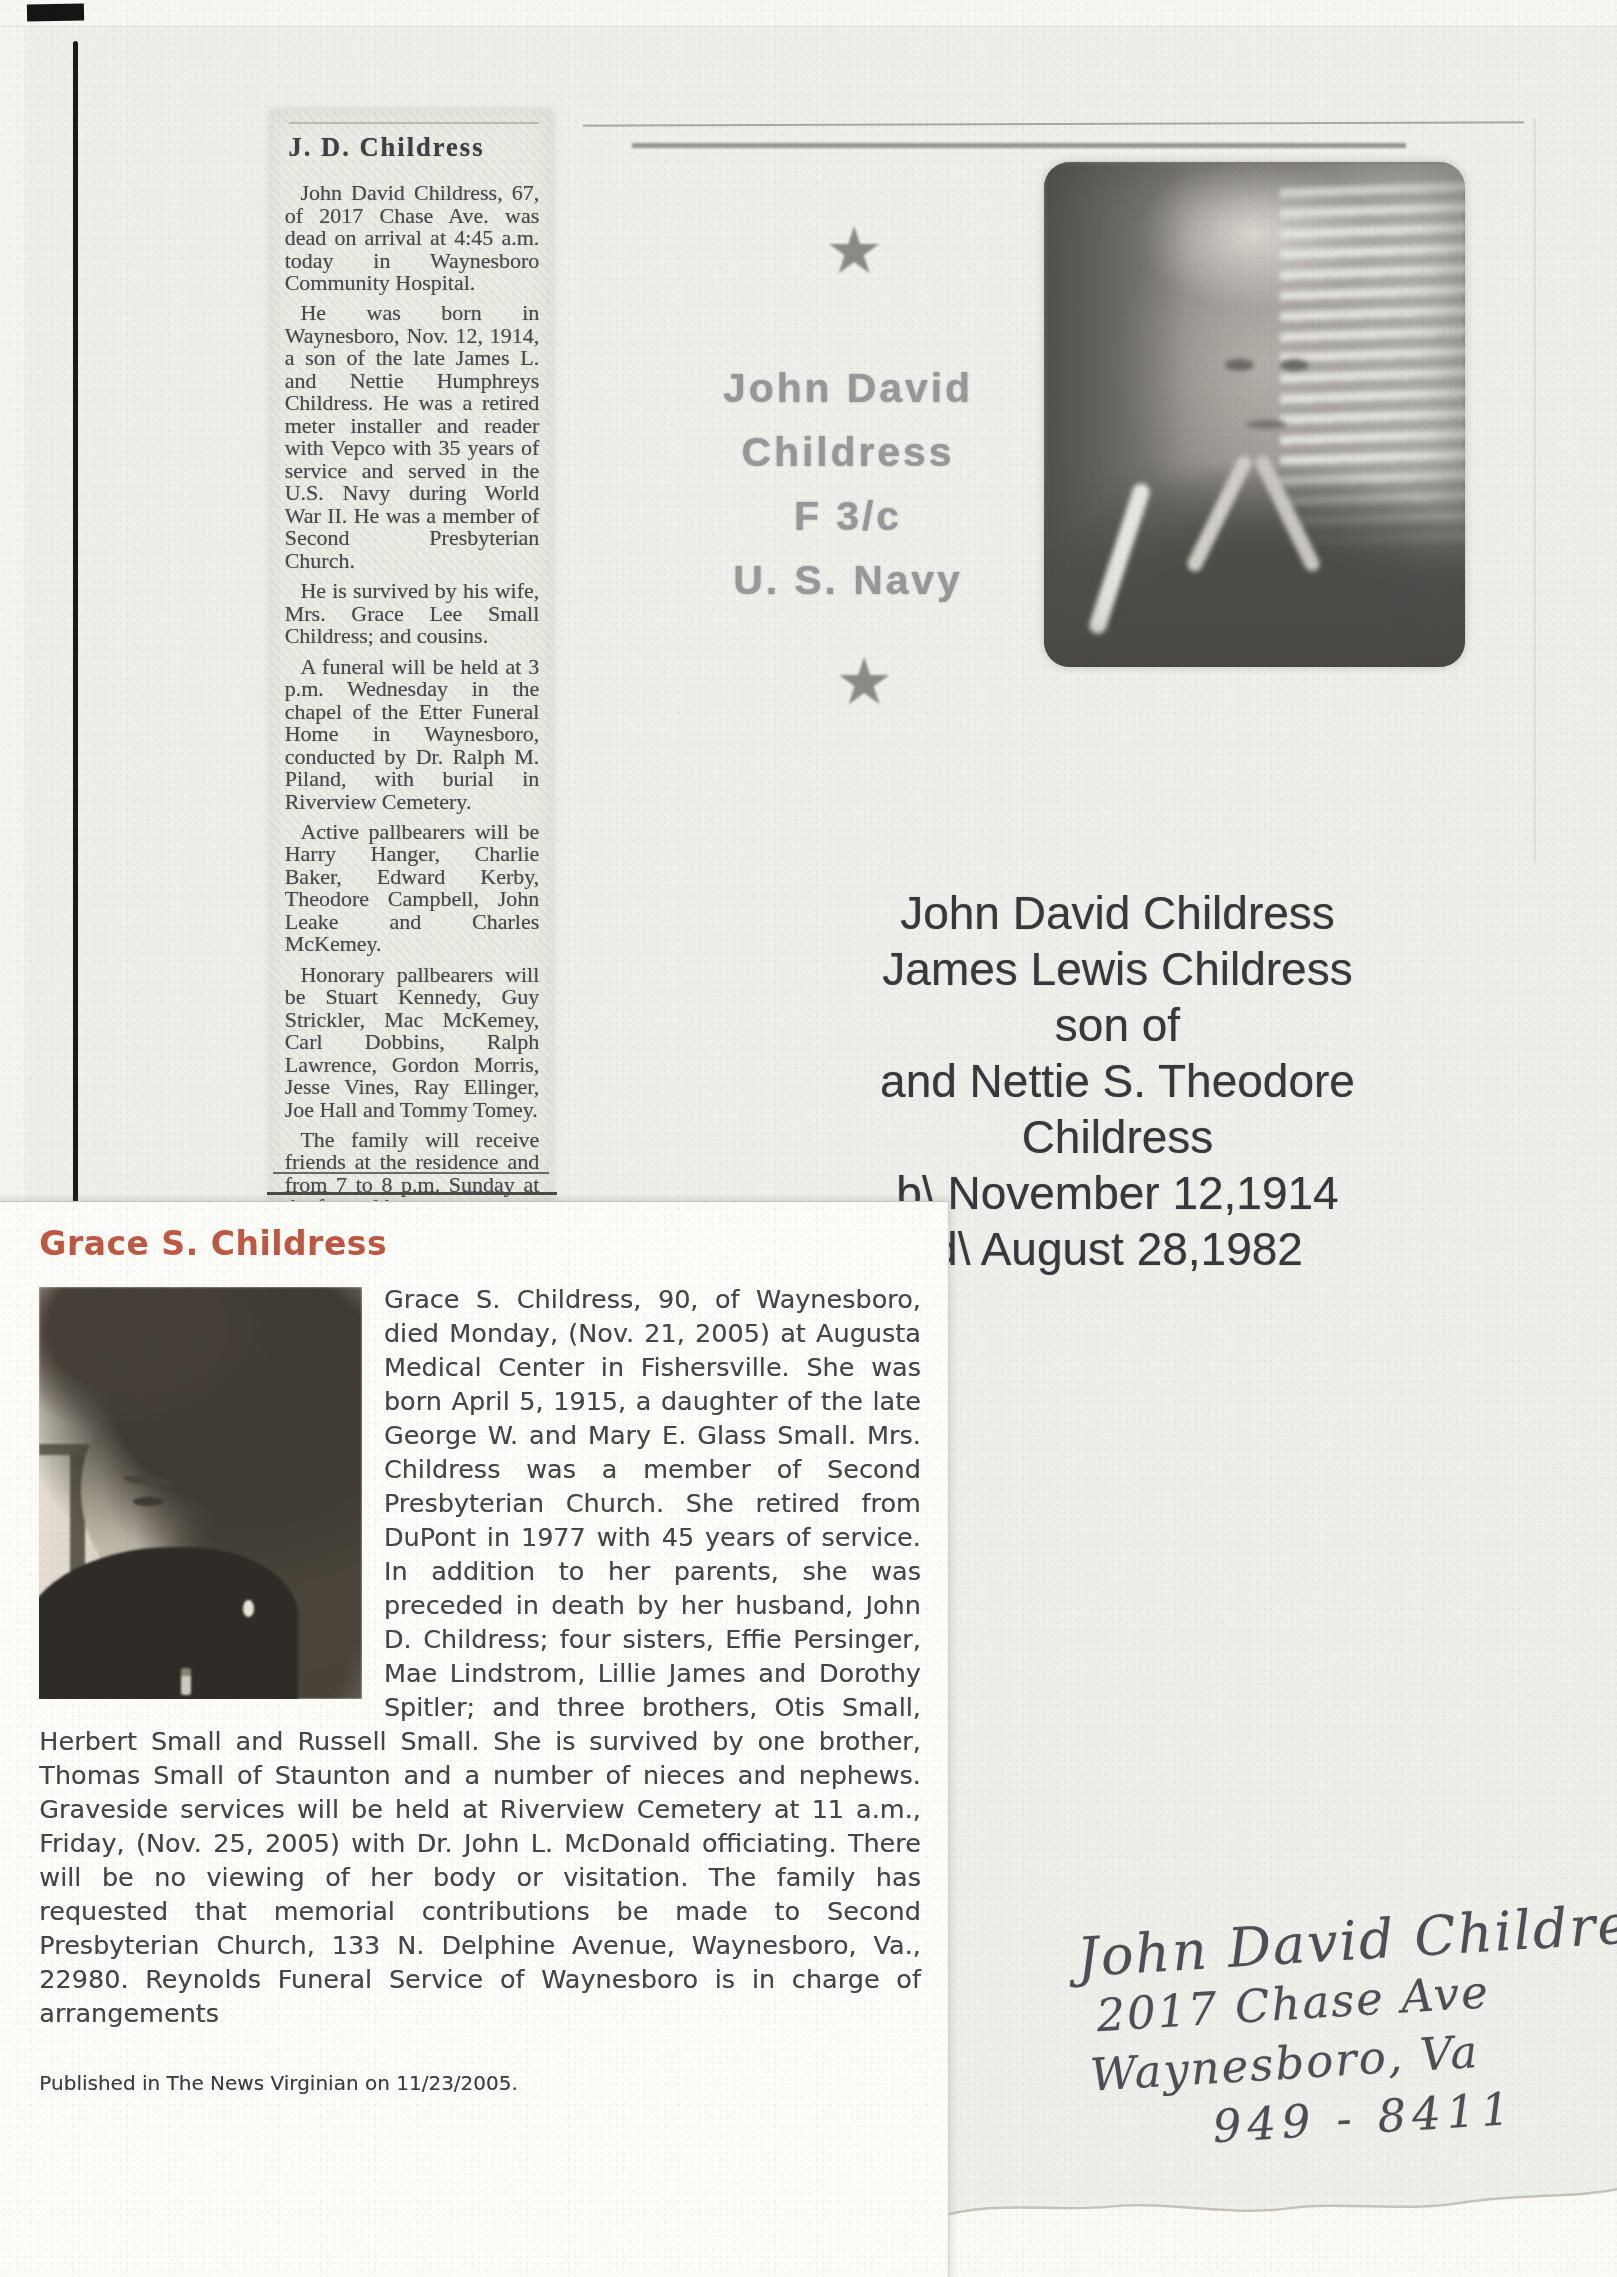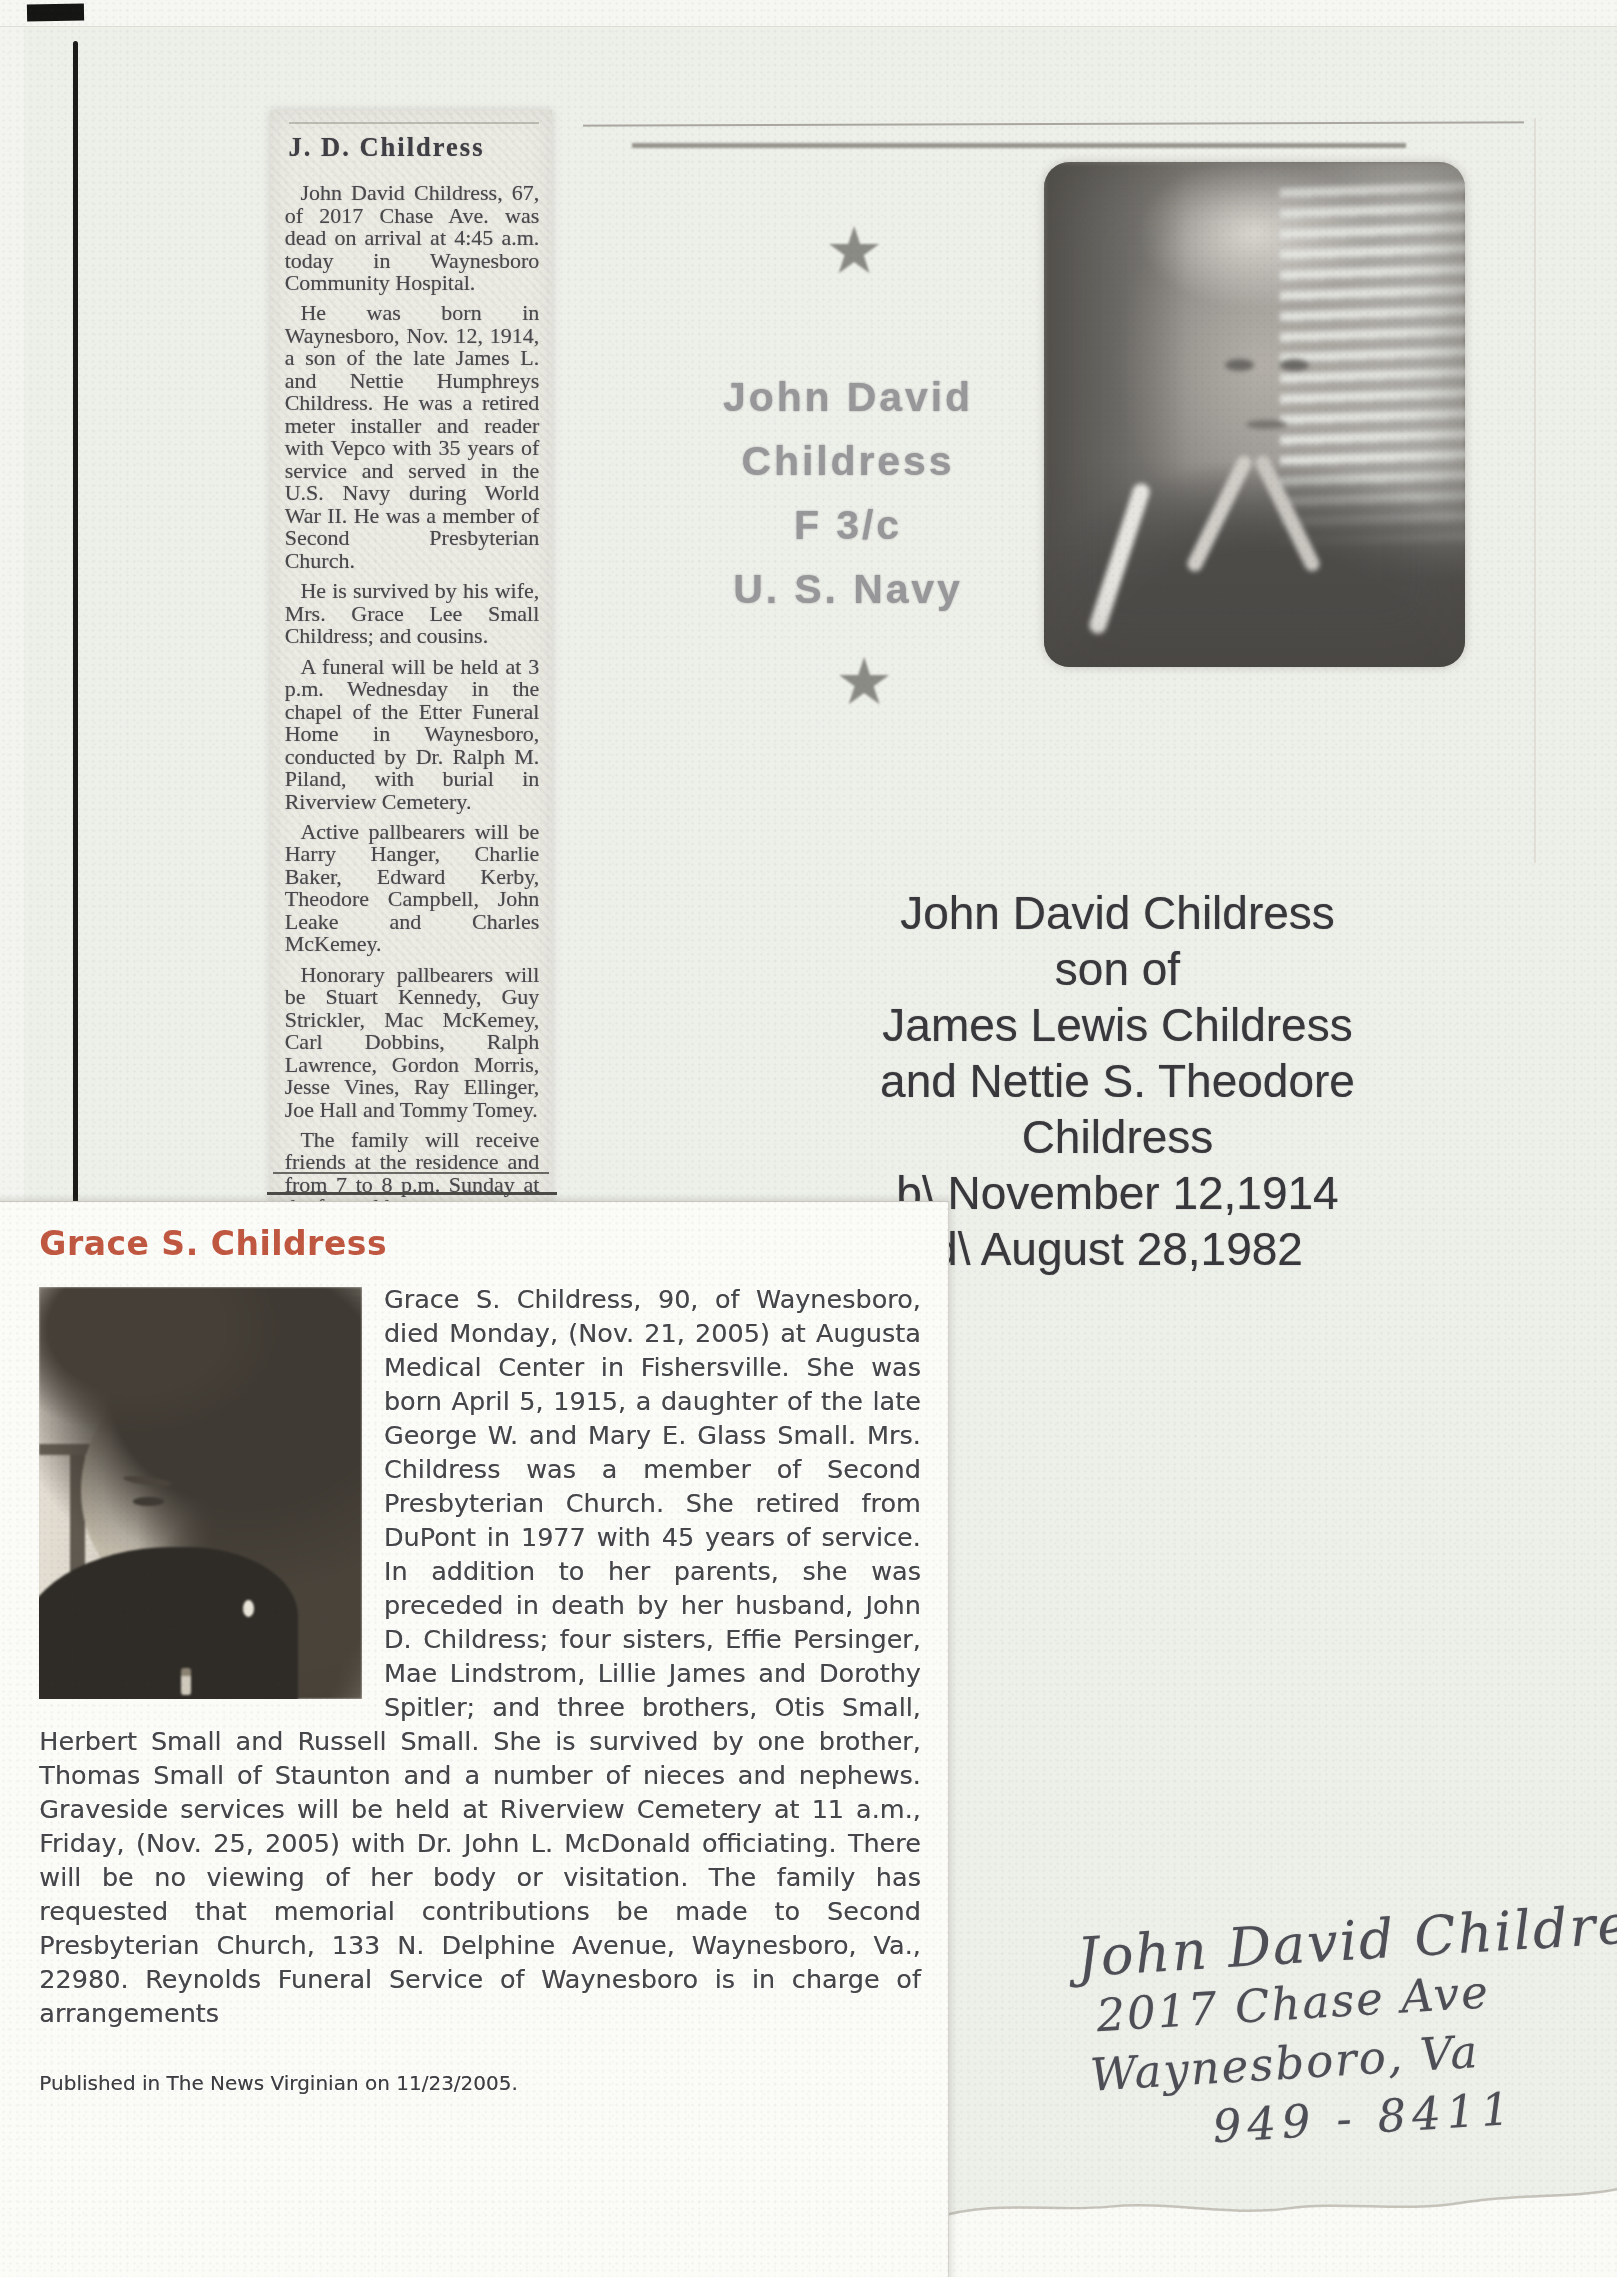--- a/index.html
+++ b/index.html
@@ -47,21 +47,21 @@
   
   .sheet-line-thin{position:absolute; left:583px; top:123px; width:941px; height:2px; background:#a8a69e; filter:blur(0.6px); z-index:3; transform:rotate(-.2deg);}
   .sheet-line-thick{position:absolute; left:632px; top:143px; width:774px; height:4.9px; background:#97958d; filter:blur(1px); z-index:3;}
   .sheet-right-edge{position:absolute; left:1534px; top:118px; width:2px; height:745px; background:#e0ded6; z-index:3;}
 
   .star{position:absolute; z-index:4; color:#8b8b85; filter:blur(1px); font-size:65px; line-height:1;}
   .star-top{left:825px; top:218px;}
   .star-bottom{left:835px; top:649px;}
 
   .navy-caption{
-    position:absolute; left:647px; top:365px; width:402px; z-index:4; text-align:center;
+    position:absolute; left:647px; top:356px; width:402px; z-index:4; text-align:center;
     color:#98989b; font-weight:700; font-size:41px; line-height:64px; letter-spacing:2.9px;
     text-shadow:0 0 2px rgba(150,150,150,.9);
   }
   .navy-photo{
     position:absolute; left:1044px; top:162px; width:421px; height:505px; z-index:3;
     border-radius:25.5px; overflow:hidden; background:#8f8b82;
     box-shadow:0 0 9.8px rgba(120,118,108,.35);
   }
   .np-art{position:absolute; inset:0; filter:blur(2.5px) saturate(.55);}
   .np-base{position:absolute; inset:0; background:
@@ -196,22 +196,22 @@
       <div class="np-uniform"></div>
       <div class="np-collar-l"></div>
       <div class="np-collar-r"></div>
       <div class="np-sleeve"></div>
     </div>
     <div class="np-vignette"></div>
   </div>
 
   <div class="typed-caption">
     <div>John David Childress</div>
+    <div>James Lewis Childress</div>
     <div>son of</div>
-    <div>James Lewis Childress</div>
     <div>and Nettie S. Theodore</div>
     <div>Childress</div>
     <div>b\ November 12,1914</div>
     <div>d\ August 28,1982</div>
   </div>
 
   <div class="handwriting">
     <div class="hw-1">John David Childress</div>
     <div class="hw-2">2017 Chase Ave</div>
     <div class="hw-3">Waynesboro, Va</div>

